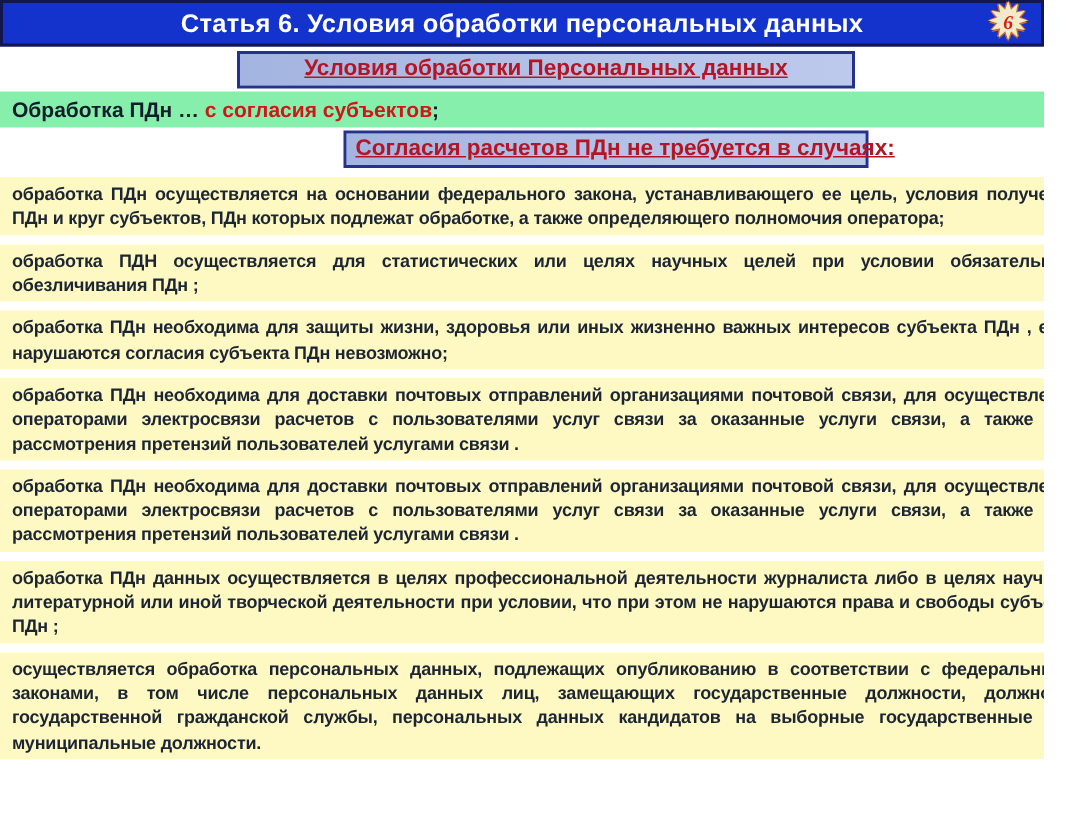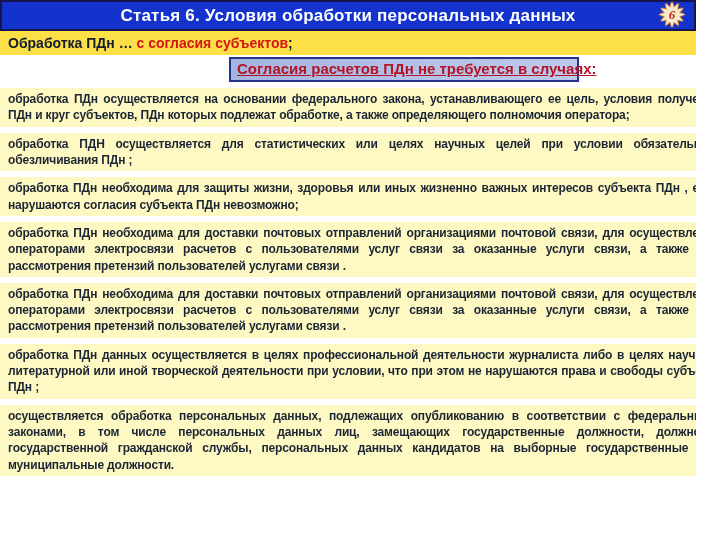--- a/index.html
+++ b/index.html
@@ -58,21 +58,21 @@
   .box1 { width:412px; margin:3px 0 2px 158px; }
   .box2 { width:350px; margin:2px 0 4px 229px; }
 
   
   .band {
     box-sizing:border-box;
     width:728px;
     padding:3px 8px;
   }
   .intro {
-    background:#fde047;
+    background:#86efac;
     font-size:14px; font-weight:bold; color:#131c2c;
     padding:4px 8px;
   }
   .intro .red-part { color:#d01616; }
   .case {
     background:#fef9c3;
     font-size:12px; font-weight:bold; color:#1c2534;
     letter-spacing:-0.15px;
     line-height:1.36;
     text-align:justify;
@@ -85,20 +85,23 @@
 <div class="slide">
 
   <header class="titlebar">
     <span class="titlebar-text">Статья 6. Условия обработки персональных данных</span>
     <span class="badge">
       <span class="star-glyph">✹</span>
       <span class="badge-num">6</span>
     </span>
   </header>
 
+  <div class="box box1">
+    <span class="box-label">Условия обработки Персональных данных</span>
+  </div>
 
   <div class="band intro">
     <span>Обработка ПДн … </span><span class="red-part">с согласия субъектов</span><span>;</span>
   </div>
 
   <div class="box box2">
     <span class="box-label">Согласия расчетов ПДн не требуется в случаях:</span>
   </div>
 
   <div class="band case">обработка ПДн осуществляется на основании федерального закона, устанавливающего ее цель, условия получения ПДн и круг субъектов, ПДн которых подлежат обработке, а также определяющего полномочия оператора;</div>

